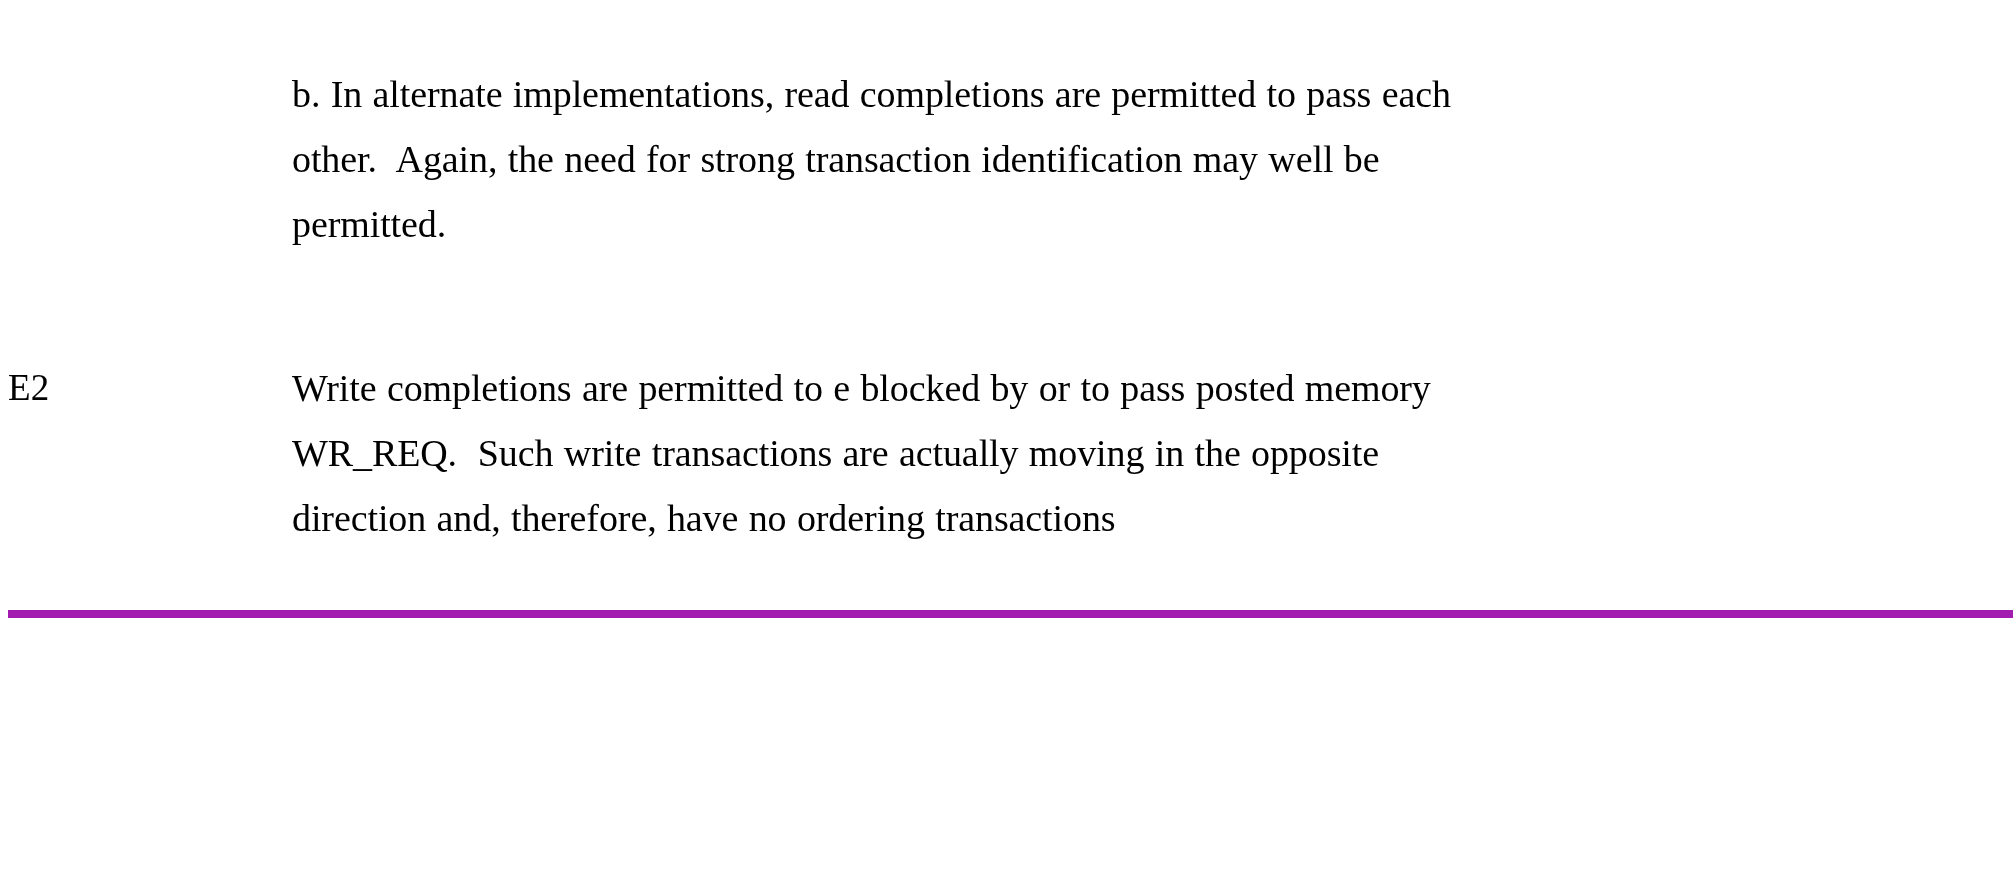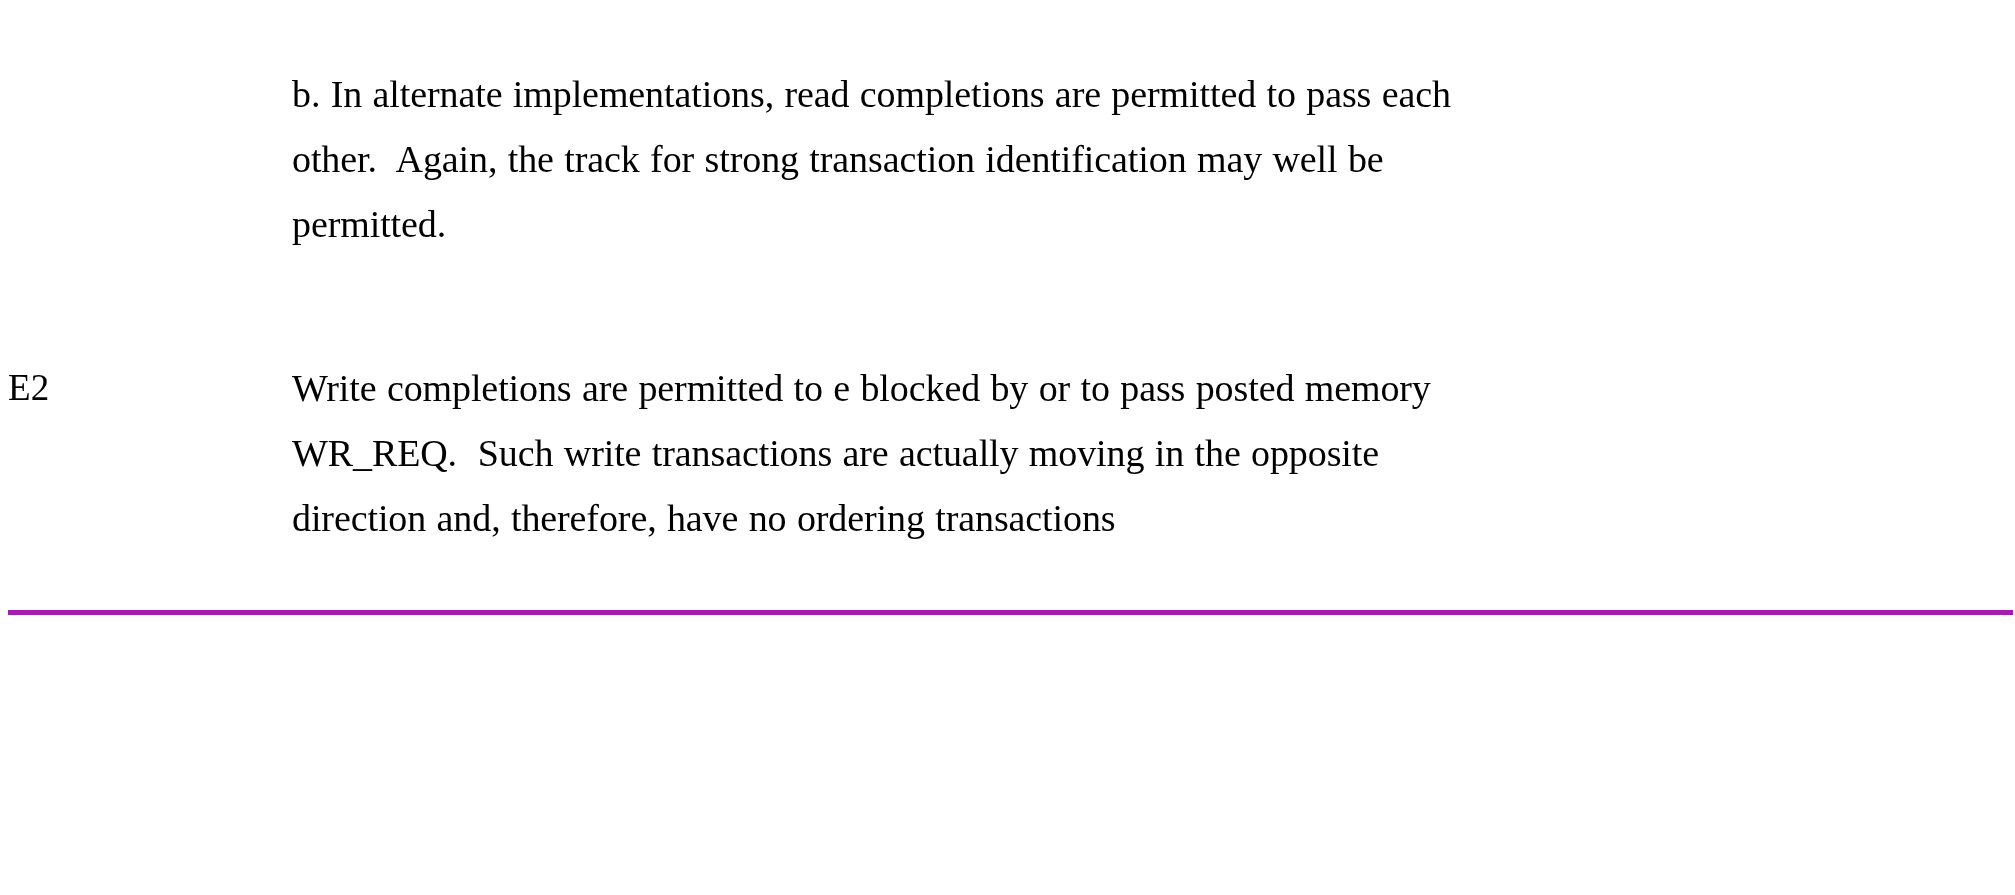--- a/index.html
+++ b/index.html
@@ -51,21 +51,21 @@
     box-sizing: border-box;
   }
   .cell-body {
     border-top: 3px solid #000;
     padding: 6px 14px 0 16px;
     box-sizing: border-box;
   }
 
   tr.row-last .cell-label,
   tr.row-last .cell-body {
-    border-bottom: 5px solid #a21caf;
+    border-bottom: 8px solid #a21caf;
   }
 
   
   .label-text {
     font-size: 37px;
     line-height: 64px;
     letter-spacing: 0.2px;
   }
 
   .body-text {
@@ -115,21 +115,21 @@
       <tr class="row-first">
         <td class="cell-label">
           <div class="spacer-top-row">
             <span class="label-text"></span>
           </div>
         </td>
         <td class="cell-body">
           <div class="pad-top-1"></div>
           <div class="body-text">
             <span class="line">b. In alternate implementations, read completions are permitted to pass each</span>
-            <span class="line">other.  Again, the track for strong transaction identification may well be</span>
+            <span class="line">other.  Again, the need for strong transaction identification may well be</span>
             <span class="line">permitted.</span>
           </div>
         </td>
       </tr>
 
 
 
       <tr class="row-last">
         <td class="cell-label">
           <div class="spacer-e2-row">

